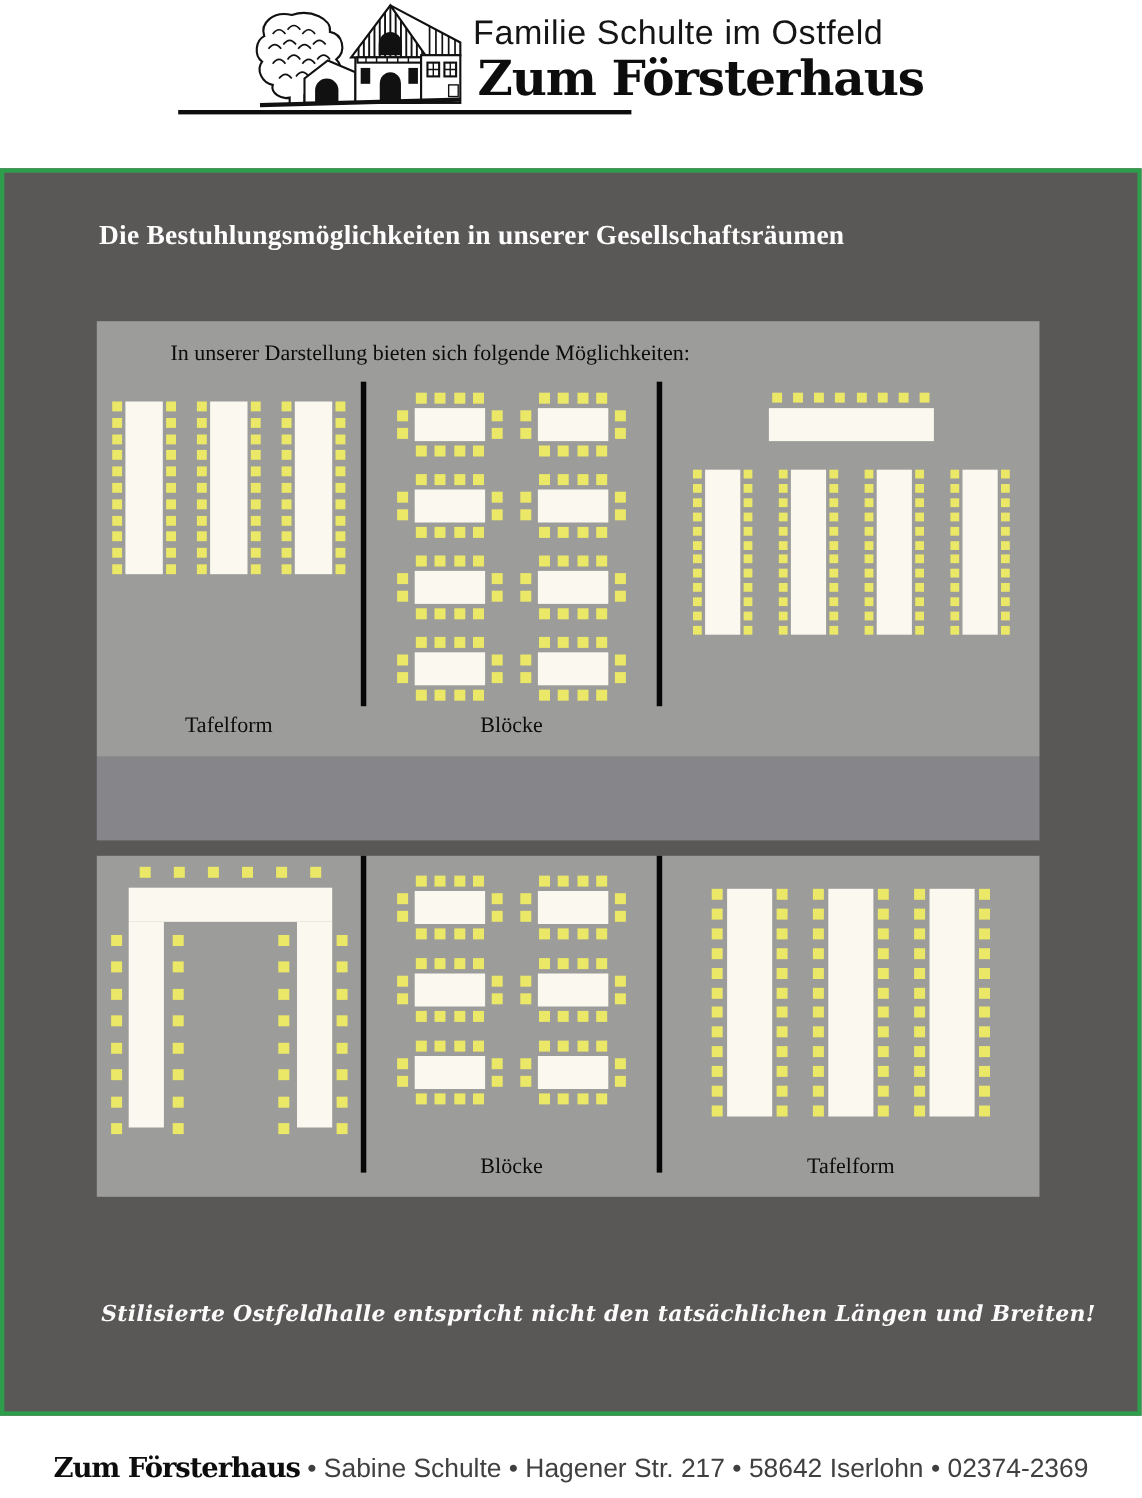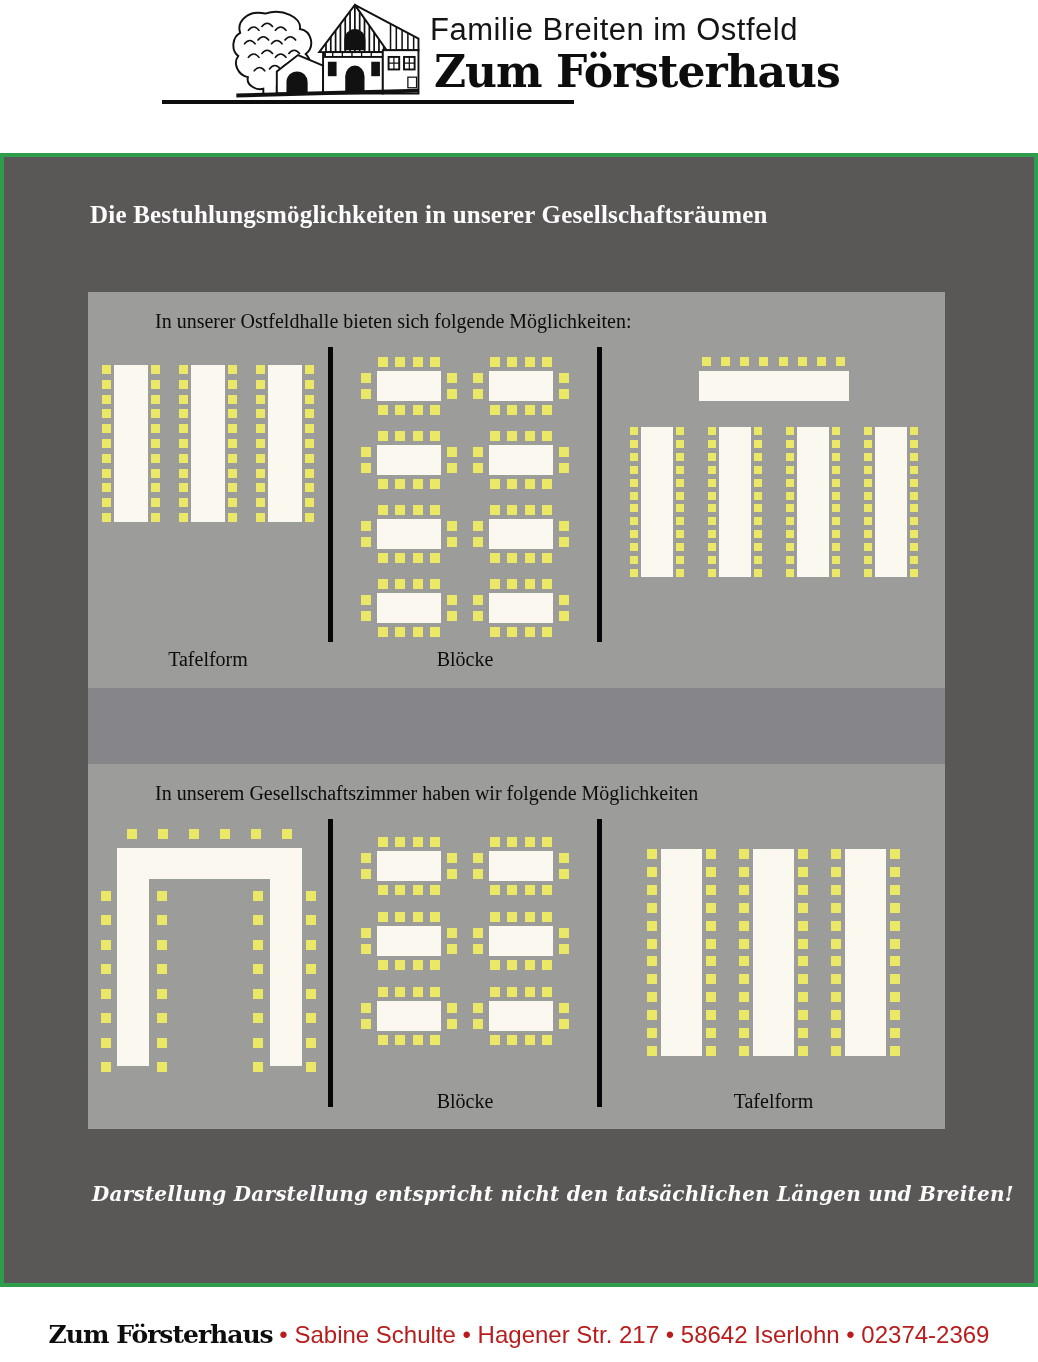--- a/index.html
+++ b/index.html
@@ -52,21 +52,21 @@
   .block-unit{display:flex;flex-direction:column;align-items:center;gap:4px;}
   .block-mid{display:flex;align-items:center;gap:6px;}
   .side-pair{display:flex;flex-direction:column;gap:6px;}
   .wedding-wrap{display:flex;flex-direction:column;align-items:center;}
   .wedding-head{display:flex;flex-direction:column;align-items:center;gap:5px;}
   .uform{position:relative;width:215px;height:245px;}
 
   
   .footer{position:absolute;left:0;top:1320px;width:1038px;text-align:center;white-space:nowrap;}
   .footer-name{font-family:"DejaVu Serif",serif;font-weight:bold;font-size:25px;color:#0d0d0d;letter-spacing:-1px;}
-  .footer-details{font-family:"Liberation Sans",sans-serif;font-size:24px;color:#b91c1c;}
+  .footer-details{font-family:"Liberation Sans",sans-serif;font-size:24px;color:#404040;}
 </style>
 </head>
 <body>
 
 <div class="page">
 
   <div class="logo-wrap">
     <svg class="logo-svg" viewBox="0 0 200 110" fill="none" stroke="#111" stroke-width="2">
 
       <path fill="#fff" d="M38 12 C20 8 8 20 12 32 C4 36 2 50 10 56 C4 64 10 76 20 78 C18 86 28 92 36 90 L36 96 L50 96 L50 88 C62 92 74 86 72 76 C84 74 88 62 80 54 C90 46 86 30 74 28 C76 16 56 6 38 12 Z"></path>
@@ -133,33 +133,33 @@
       <rect x="160" y="50" width="37" height="45" fill="#fff"></rect>
       <rect x="166" y="57" width="11" height="13" fill="#fff"></rect>
         <path d="M171.5 57 v13 M166 63.5 h11" stroke-width="1.3"></path>
       <rect x="182" y="57" width="11" height="13" fill="#fff"></rect>
         <path d="M187.5 57 v13 M182 63.5 h11" stroke-width="1.3"></path>
       <rect x="186" y="78" width="9" height="11" fill="#fff" stroke-width="1.3"></rect>
 
       <path d="M8 97 L197 92" stroke-width="4"></path>
     </svg>
     <div class="logo-text">
-      <div class="logo-family">Familie Breiten im Ostfeld</div>
+      <div class="logo-family">Familie Schulte im Ostfeld</div>
       <div class="logo-name">Zum Försterhaus</div>
     </div>
   </div>
   <div class="logo-underline"></div>
 
   <div class="main-block">
     <div class="main-title">Die Bestuhlungsmöglichkeiten in unserer Gesellschaftsräumen</div>
 
     <div class="content-col">
 
       <section class="panel">
-        <div class="panel-heading">In unserer Ostfeldhalle bieten sich folgende Möglichkeiten:</div>
+        <div class="panel-heading">In unserer Darstellung bieten sich folgende Möglichkeiten:</div>
         <div class="diagram-grid grid-p1">
           <div class="cell c1">
               <div class="lt-row" style="gap: 19px; margin-top: 8px;">
                 <div class="lt-group" style="gap: 3px;">
                   <div class="chair-col" style="height: 157px;">
                     <div class="chair" style="width: 9px; height: 9px;"></div>
                     <div class="chair" style="width: 9px; height: 9px;"></div>
                     <div class="chair" style="width: 9px; height: 9px;"></div>
                     <div class="chair" style="width: 9px; height: 9px;"></div>
                     <div class="chair" style="width: 9px; height: 9px;"></div>
@@ -596,21 +596,20 @@
               </div>
             </div>
           <div class="lbl c1">Tafelform</div>
           <div class="lbl c3">Blöcke</div>
         </div>
       </section>
 
       <div class="band"></div>
 
       <section class="panel">
-        <div class="panel-heading">In unserem Gesellschaftszimmer haben wir folgende Möglichkeiten</div>
         <div class="diagram-grid grid-p2">
           <div class="cell c1">
               <div class="uform">
                 <div class="chair-row" style="width: 165px; position: absolute; left: 26px; top: 0px;">
                   <div class="chair" style="width: 10px; height: 10px;"></div>
                   <div class="chair" style="width: 10px; height: 10px;"></div>
                   <div class="chair" style="width: 10px; height: 10px;"></div>
                   <div class="chair" style="width: 10px; height: 10px;"></div>
                   <div class="chair" style="width: 10px; height: 10px;"></div>
                   <div class="chair" style="width: 10px; height: 10px;"></div>
@@ -912,19 +911,19 @@
                   </div>
                 </div>
               </div>
             </div>
           <div class="lbl c3">Blöcke</div>
           <div class="lbl c5">Tafelform</div>
         </div>
       </section>
     </div>
 
-    <div class="note">Darstellung Darstellung entspricht nicht den tatsächlichen Längen und Breiten!</div>
+    <div class="note">Stilisierte Ostfeldhalle entspricht nicht den tatsächlichen Längen und Breiten!</div>
   </div>
 
   <div class="footer">
     <span class="footer-name">Zum Försterhaus</span><span class="footer-details"> • Sabine Schulte • Hagener Str. 217 • 58642 Iserlohn • 02374-2369</span>
   </div>
 </div>
 
 </body></html>

